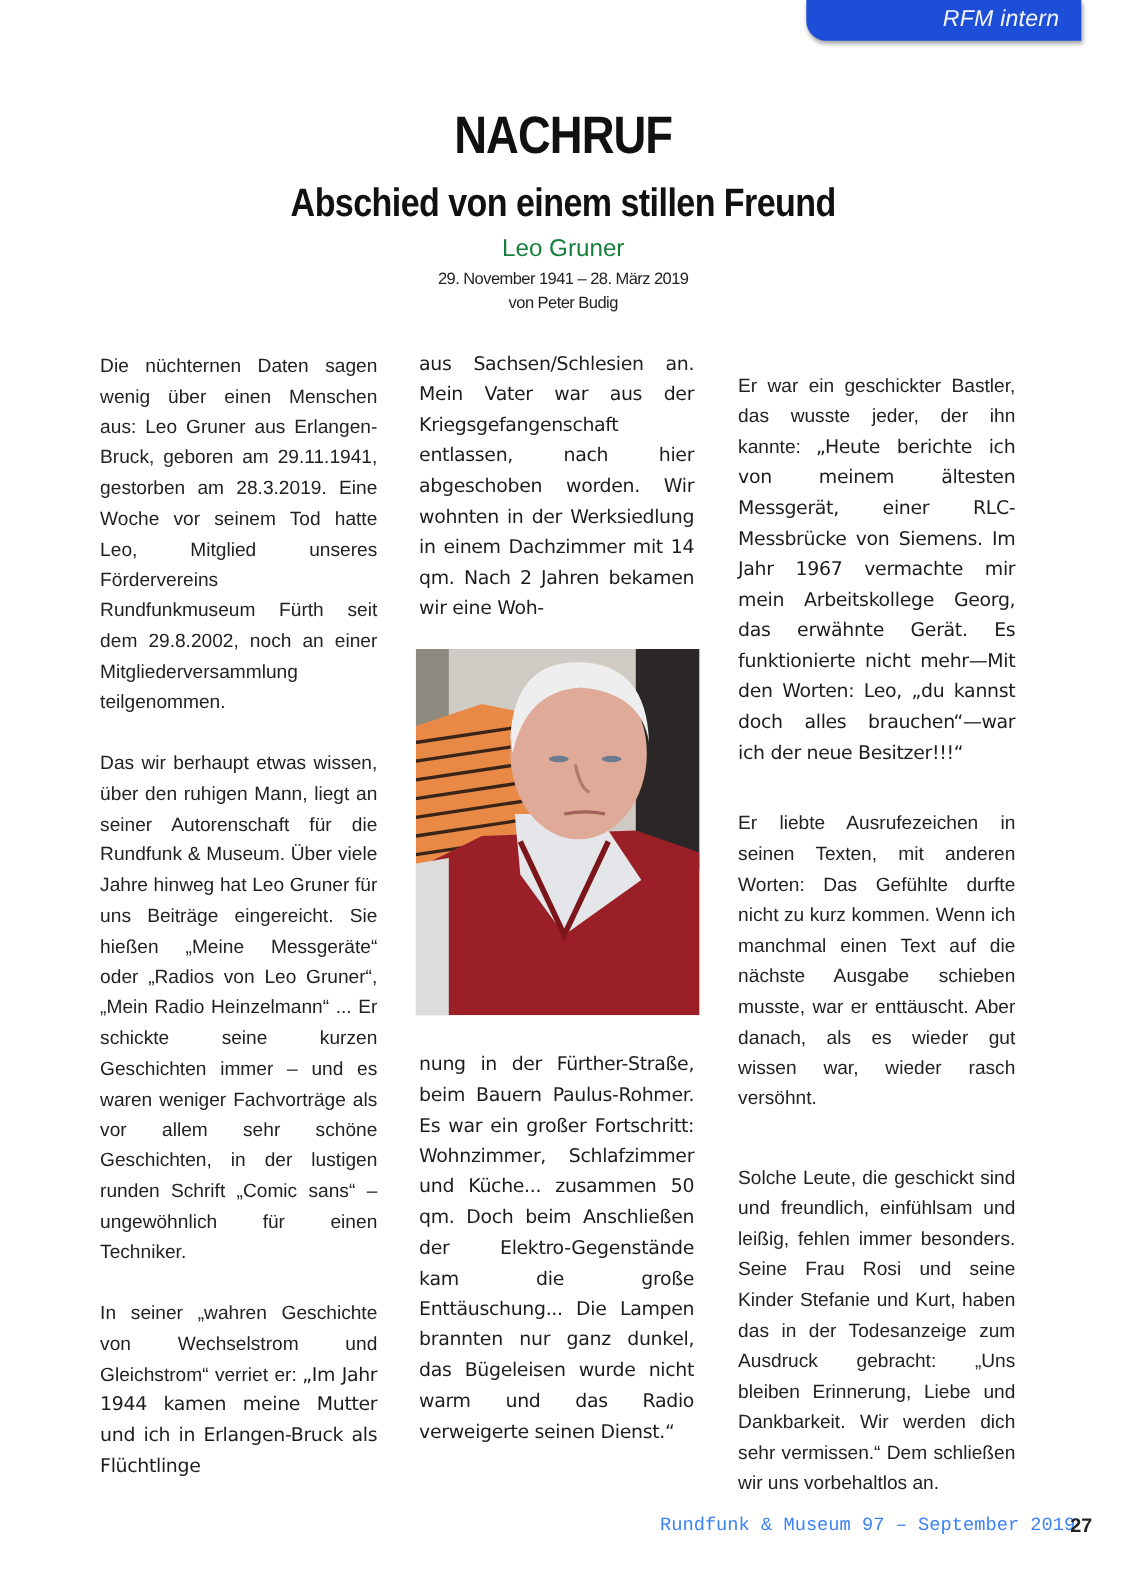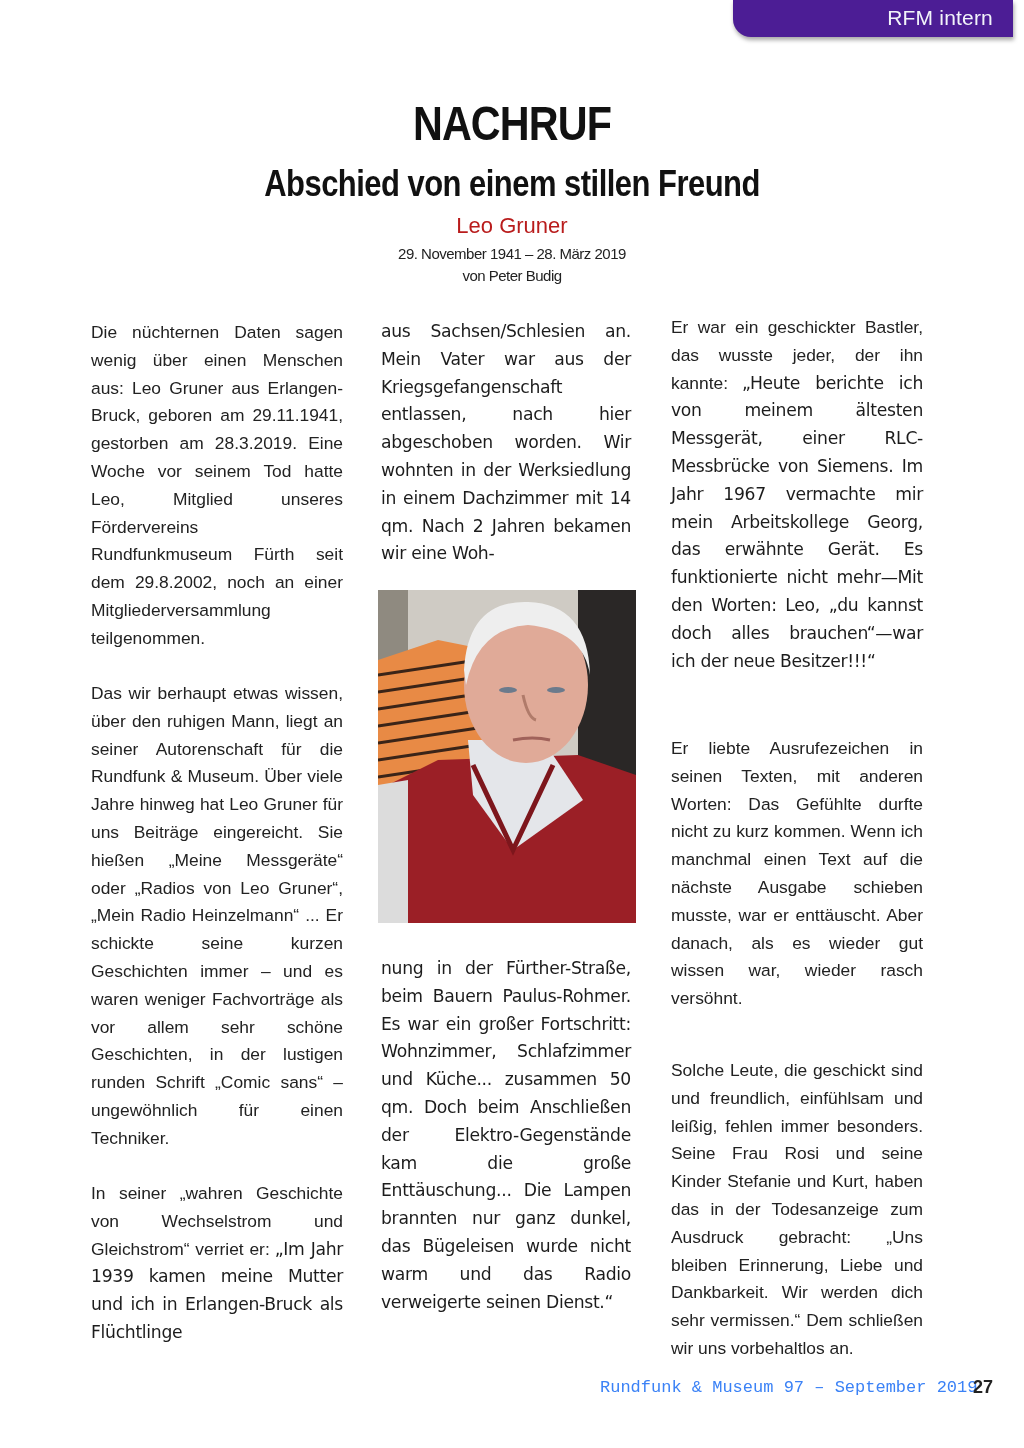--- a/index.html
+++ b/index.html
@@ -1,54 +1,55 @@
 <!DOCTYPE html>
 <html><head>
 <meta charset="utf-8">
 <style>
   html, body { margin: 0; padding: 0; background: #ffffff; }
   body { width: 1024px; height: 1448px; position: relative; overflow: hidden; color: #1a1a1a; }
 
   .tab {
-    position: absolute; left: 733px; top: 0; width: 280px; height: 37px;
-    background: #4c1d95; border-bottom-left-radius: 18px;
+    position: absolute; left: 733px; top: 0; width: 250px; height: 37px;
+    background: #1d4ed8; border-bottom-left-radius: 18px;
     box-shadow: 1px 3px 4px rgba(0,0,0,0.35);
+    font-style: italic;
   }
   .tab span {
     position: absolute; right: 20px; top: 6px;
     font-family: "Liberation Sans", sans-serif; font-size: 21px; color: #f2f4fa; letter-spacing: 0.2px;
   }
 
   .head { position: absolute; left: 0; width: 1024px; text-align: center; }
   .title {
     top: 96px; font-family: "Liberation Sans", sans-serif; font-weight: 700;
     font-size: 48px; letter-spacing: -1px; transform: scaleX(0.86); color: #111;
   }
   .subtitle {
     top: 163px; font-family: "Liberation Sans", sans-serif; font-weight: 700;
     font-size: 36px; letter-spacing: -0.6px; transform: scaleX(0.86); color: #111;
   }
-  .name { top: 213px; font-family: "Liberation Sans", sans-serif; font-size: 22px; color: #b91c1c; }
+  .name { top: 213px; font-family: "Liberation Sans", sans-serif; font-size: 22px; color: #15803d; }
   .dates { top: 245px; font-family: "Liberation Sans", sans-serif; font-size: 15px; letter-spacing: -0.5px; color: #222; }
   .author { top: 267px; font-family: "Liberation Sans", sans-serif; font-size: 15px; letter-spacing: -0.5px; color: #222; }
 
   .col { position: absolute; width: 252px; text-align: justify; text-align-last: left; }
   .col p { margin: 0; }
   .sans { font-family: "Liberation Sans", sans-serif; font-size: 17.4px; line-height: 27.8px; color: #222; }
   .comic { font-family: "DejaVu Sans", sans-serif; font-size: 17.2px; line-height: 27.8px; color: #1c1c1c; letter-spacing: -0.3px; }
 
   .c1a { left: 91px; top: 319px; }
   .c1b { left: 91px; top: 680px; }
   .c1c { left: 91px; top: 1180px; }
   .c1c .comic { display: block; }
 
   .c2a { left: 381px; top: 318px; width: 250px; }
   .c2b { left: 381px; top: 955px; width: 250px; }
 
-  .c3a { left: 671px; top: 314px; }
+  .c3a { left: 671px; top: 337px; }
   .c3b { left: 671px; top: 735px; }
   .c3c { left: 671px; top: 1013px; margin-top: 44px; }
 
   .photo {
     position: absolute; left: 378px; top: 590px; width: 258px; height: 333px; overflow: hidden;
     background: #d9d7d2;
   }
   .photo svg { display: block; }
 
   .footer {
@@ -73,21 +74,21 @@
 <div class="head dates">29. November 1941 – 28. März 2019</div>
 <div class="head author">von Peter Budig</div>
 
 <div class="col c1a">
   <p class="sans">Die nüchternen Daten sagen wenig über einen Menschen aus: Leo Gruner aus Erlangen-Bruck, geboren am 29.11.1941, gestorben am 28.3.2019. Eine Woche vor seinem Tod hatte Leo, Mitglied unseres Fördervereins Rundfunkmuseum Fürth seit dem 29.8.2002, noch an einer Mitgliederversammlung teilgenommen.</p>
 </div>
 <div class="col c1b">
   <p class="sans">Das wir berhaupt etwas wissen, über den ruhigen Mann, liegt an seiner Autorenschaft für die Rundfunk &amp; Museum. Über viele Jahre hinweg hat Leo Gruner für uns Beiträge eingereicht. Sie hießen „Meine Messgeräte“ oder „Radios von Leo Gruner“, „Mein Radio Heinzelmann“ ... Er schickte seine kurzen Geschichten immer – und es waren weniger Fachvorträge als vor allem sehr schöne Geschichten, in der lustigen runden Schrift „Comic sans“ – ungewöhnlich für einen Techniker.</p>
 </div>
 <div class="col c1c">
-  <p><span class="sans">In seiner „wahren Geschichte von Wechselstrom und Gleichstrom“ verriet er:</span> <span class="comic" style="display:inline">„Im Jahr 1939 kamen meine Mutter und ich in Erlangen-Bruck als Flüchtlinge</span></p>
+  <p><span class="sans">In seiner „wahren Geschichte von Wechselstrom und Gleichstrom“ verriet er:</span> <span class="comic" style="display:inline">„Im Jahr 1944 kamen meine Mutter und ich in Erlangen-Bruck als Flüchtlinge</span></p>
 </div>
 
 <div class="col c2a">
   <p class="comic">aus Sachsen/Schlesien an. Mein Vater war aus der Kriegsgefangenschaft entlassen, nach hier abgeschoben worden. Wir wohnten in der Werksiedlung in einem Dachzimmer mit 14 qm. Nach 2 Jahren bekamen wir eine Woh-</p>
 </div>
 
 <div class="photo" title="Portrait Leo Gruner">
   <svg width="258" height="333" viewBox="0 0 258 333">
     <rect x="0" y="0" width="258" height="333" fill="#cfcbc4"></rect>
     <rect x="0" y="0" width="30" height="120" fill="#8f8a80"></rect>

